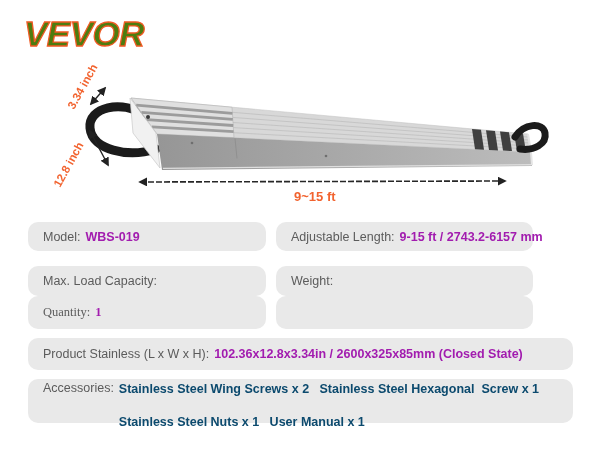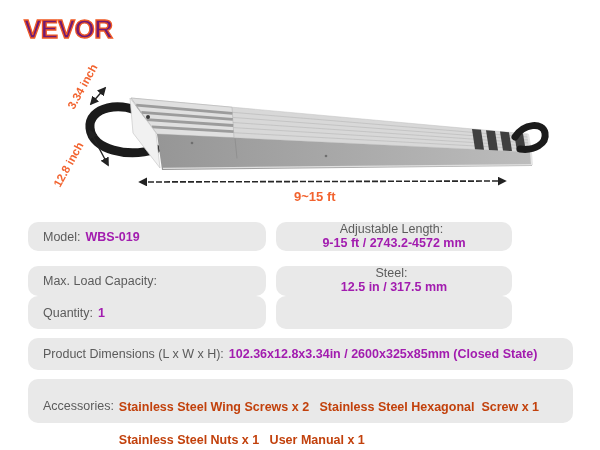--- a/index.html
+++ b/index.html
@@ -3,40 +3,40 @@
 <meta charset="utf-8">
 <style>
   html,body{margin:0;padding:0;}
   body{
     width:600px;height:450px;position:relative;overflow:hidden;
     background:#ffffff;
     font-family:"Liberation Sans","DejaVu Sans",sans-serif;
   }
   .logo{
     position:absolute;left:24px;top:14px;
-    font-size:26px;font-weight:900;letter-spacing:-0.5px;
-    color:#701a75;-webkit-text-stroke:1.3px #F05A24;
+    font-size:35px;font-weight:900;letter-spacing:-0.5px;
+    color:#4d7c0f;font-style:italic;-webkit-text-stroke:1.3px #F05A24;
   }
   .hero{position:absolute;left:0;top:0;width:600px;height:215px;}
   .specs{position:absolute;left:28px;top:222px;width:545px;font-size:12.5px;}
   .box{
     position:absolute;background:#E9E9E9;border-radius:10px;
     display:flex;align-items:center;padding:0 15px;box-sizing:border-box;
     white-space:pre;color:#5B5B5B;
   }
   .box .lbl{color:#5B5B5B;font-weight:400;margin-right:5px;}
   .box .val{color:#a21caf;font-weight:700;}
   .r1{top:0;height:29px;}
   .r2{top:36px;height:30px;margin-top:8px;}
-  .r3{top:74px;height:33px;}
+  .r3{top:74px;height:33px;font-family:Liberation Serif, serif;}
   .r4{top:116px;height:32px;width:545px;}
-  .r5{top:157px;height:44px;width:545px;align-items:flex-start;padding-top:20px;}
+  .r5{top:157px;height:44px;width:545px;align-items:flex-start;padding-top:2px;}
   .colL{left:0;width:238px;}
-  .colR{left:248px;width:236px;flex-direction:column;}
-  .acc-val{white-space:pre-wrap;line-height:16.5px;color:#c2410c;font-weight:700;}
+  .colR{left:248px;width:257px;}
+  .acc-val{white-space:pre-wrap;line-height:16.5px;color:#0c4a6e;font-weight:700;}
   svg text.dim{fill:#F2632F;font-weight:700;font-family:"Liberation Sans","DejaVu Sans",sans-serif;}
 </style>
 </head>
 <body>
 
 <div>
 
   <div class="logo">VEVOR</div>
 
   <svg class="hero" viewBox="0 0 600 215">
@@ -99,40 +99,39 @@
   </svg>
 
   <div class="specs">
 
     <div class="box r1 colL">
       <span class="lbl">Model:</span>
       <span class="val">WBS-019</span>
     </div>
     <div class="box r1 colR">
       <span class="lbl">Adjustable Length:</span>
-      <span class="val">9-15 ft / 2743.2-4572 mm</span>
+      <span class="val">9-15 ft / 2743.2-6157 mm</span>
     </div>
 
     <div class="box r2 colL">
       <span class="lbl">Max. Load Capacity:</span>
     </div>
     <div class="box r2 colR">
-      <span class="lbl">Steel:</span>
-      <span class="val">12.5 in / 317.5 mm</span>
+      <span class="lbl">Weight:</span>
     </div>
 
     <div class="box r3 colL">
       <span class="lbl">Quantity:</span>
       <span class="val">1</span>
     </div>
     <div class="box r3 colR">
     </div>
 
     <div class="box r4">
-      <span class="lbl">Product Dimensions (L x W x H):</span>
+      <span class="lbl">Product Stainless (L x W x H):</span>
       <span class="val">102.36x12.8x3.34in / 2600x325x85mm (Closed State)</span>
     </div>
 
     <div class="box r5">
       <span class="lbl">Accessories:</span>
       <span class="acc-val"><span>Stainless Steel Wing Screws x 2   Stainless Steel Hexagonal  Screw x 1</span><br>
 <span>Stainless Steel Nuts x 1   User Manual x 1</span></span>
     </div>
 
   </div>

